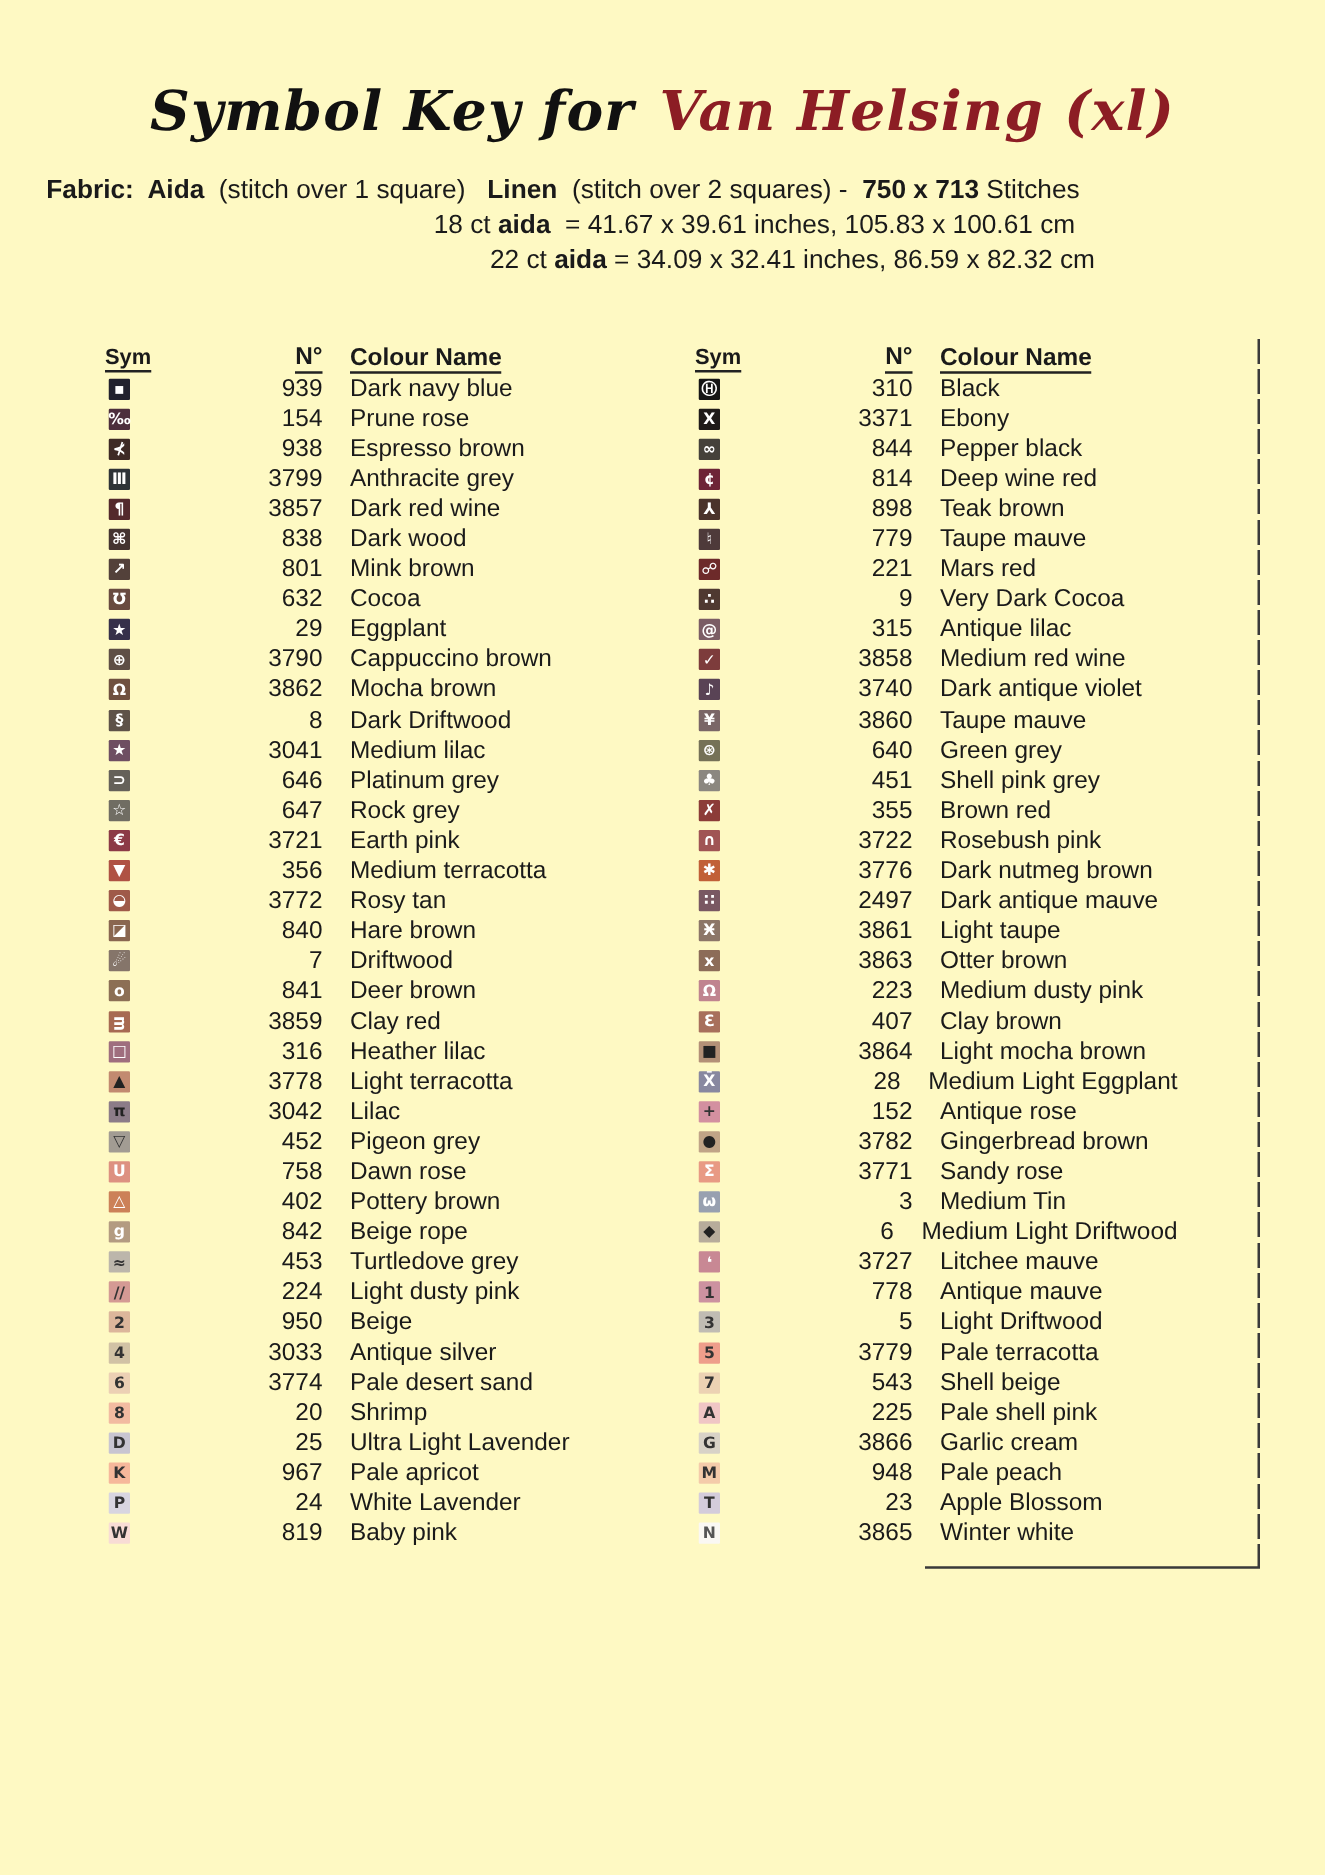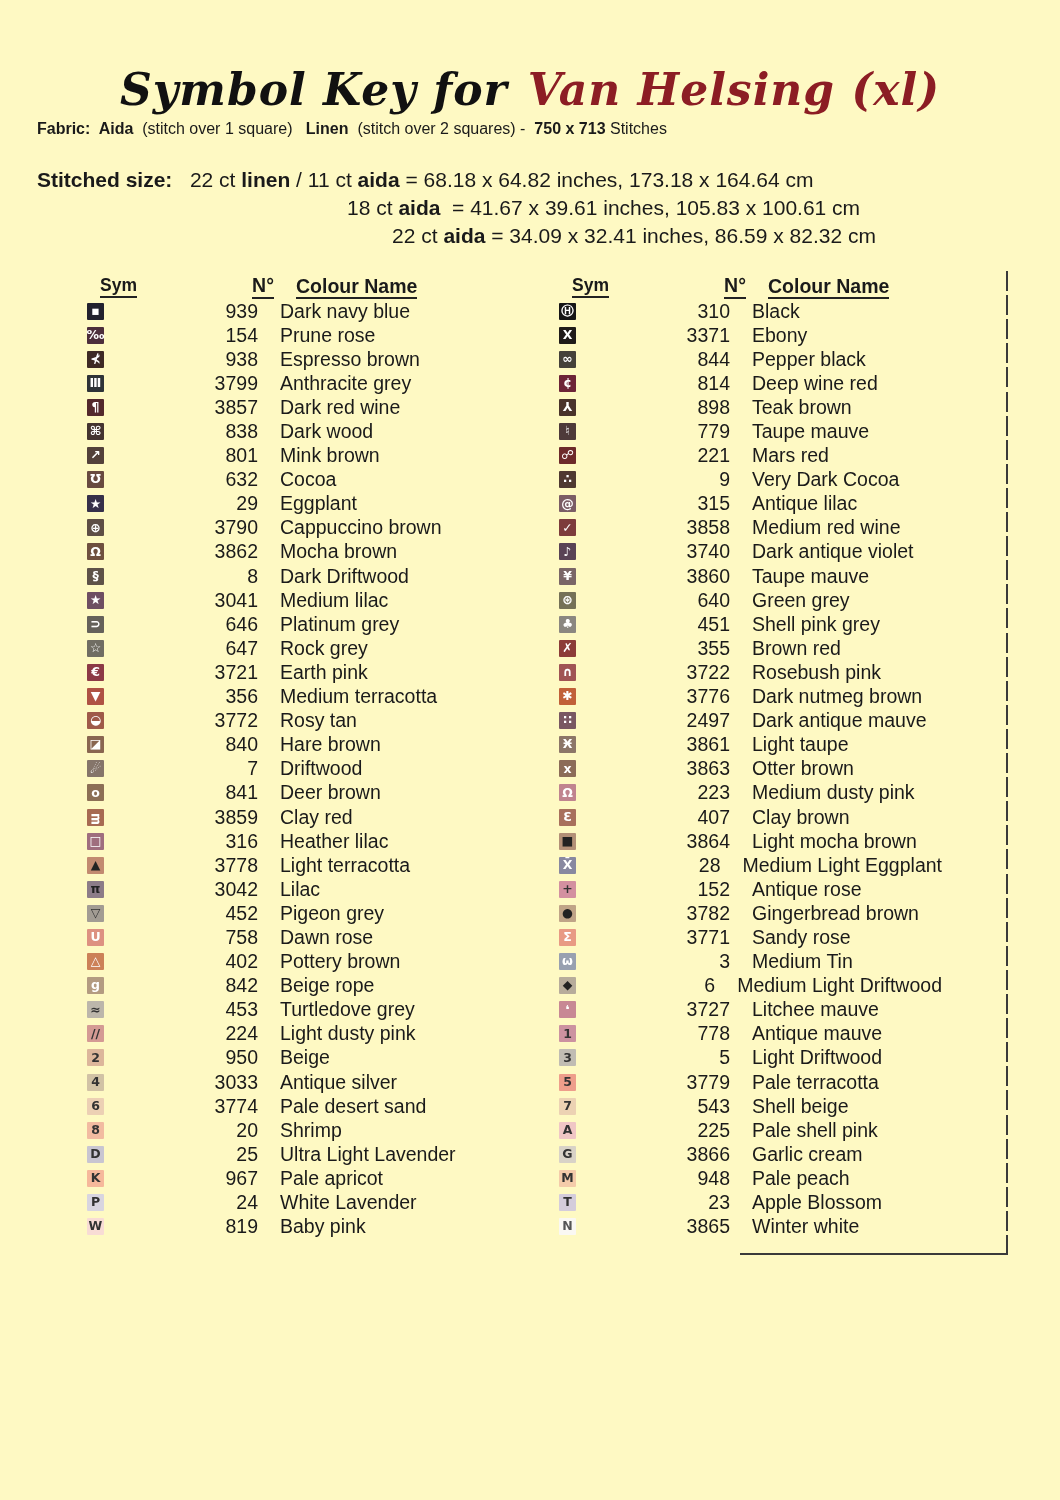--- a/index.html
+++ b/index.html
@@ -6,32 +6,32 @@
   .page{position:relative;width:1060px;height:1500px;margin:0 auto;background:#fef9c3;
         font-family:"Liberation Sans",sans-serif;color:#1a1a1a;overflow:hidden;}
   .b{font-weight:700;}
 
   .title{position:absolute;top:64px;left:0;width:100%;text-align:center;
          font-family:"DejaVu Serif",serif;font-style:italic;font-weight:bold;
          font-size:44px;letter-spacing:1px;}
   .title .prefix{color:#111111;}
   .title .name{color:#8c1d24;margin-left:20px;}
 
-  .fabric{position:absolute;top:120px;left:37px;font-size:16px;white-space:pre-wrap;}
+  .fabric{position:absolute;top:140px;left:37px;font-size:21px;white-space:pre-wrap;}
   .stitched{position:absolute;top:166px;left:37px;font-size:21px;line-height:28px;}
   .sline{white-space:pre-wrap;}
   .sl1{padding-left:245px;}
   .sl2{padding-left:310px;}
   .sl3{padding-left:355px;text-align:center;}
 
   .kcol{position:absolute;top:274px;width:470px;}
   .kcol-left{left:0;}
   .kcol-right{left:472px;}
   .khead,.krow{display:flex;align-items:center;height:24.1px;padding-left:84px;}
-  .khead{height:25px;font-weight:700;font-size:17.5px;margin-left:16px;}
+  .khead{height:25px;font-weight:700;font-size:17.5px;}
   .khead span{border-bottom:2px solid #222;padding-bottom:0px;}
   .c-sym{width:40px;display:flex;}
   .c-num{width:134px;text-align:right;font-size:19.5px;}
   .c-name{padding-left:22px;font-size:19.5px;white-space:nowrap;}
   .khead .c-num span{display:inline-block;}
   .swatch{width:17px;height:17px;margin-left:3px;display:flex;align-items:center;justify-content:center;
           font-family:"DejaVu Sans",sans-serif;font-size:12.5px;font-weight:bold;line-height:1;
           border-radius:1px;}
 
   .vline{position:absolute;left:1006px;top:271px;width:2px;height:983px;
@@ -43,21 +43,20 @@
 
 <div class="page">
 
   <div class="title">
     <span class="prefix">Symbol Key for</span><span class="name">Van Helsing (xl)</span>
   </div>
 
   <div class="fabric"><span class="b">Fabric:  Aida</span><span>  (stitch over 1 square)   </span><span class="b">Linen</span><span>  (stitch over 2 squares) -  </span><span class="b">750 x 713</span><span> Stitches</span></div>
 
   <div class="stitched">
-    <div class="sline sl0"><span class="b">Stitched size:</span><span>   22 ct </span><span class="b">linen</span><span> / 11 ct </span><span class="b">aida</span><span> = 68.18 x 64.82 inches, 173.18 x 164.64 cm</span></div>
     <div class="sline sl2"><span>18 ct </span><span class="b">aida</span><span>  = 41.67 x 39.61 inches, 105.83 x 100.61 cm</span></div>
     <div class="sline sl3"><span>22 ct </span><span class="b">aida</span><span> = 34.09 x 32.41 inches, 86.59 x 82.32 cm</span></div>
   </div>
 
   <div class="kcol kcol-left">
     <div class="khead">
       <div class="c-sym">
           <span>Sym</span>
         </div>
       <div class="c-num"><span>N°</span></div>

